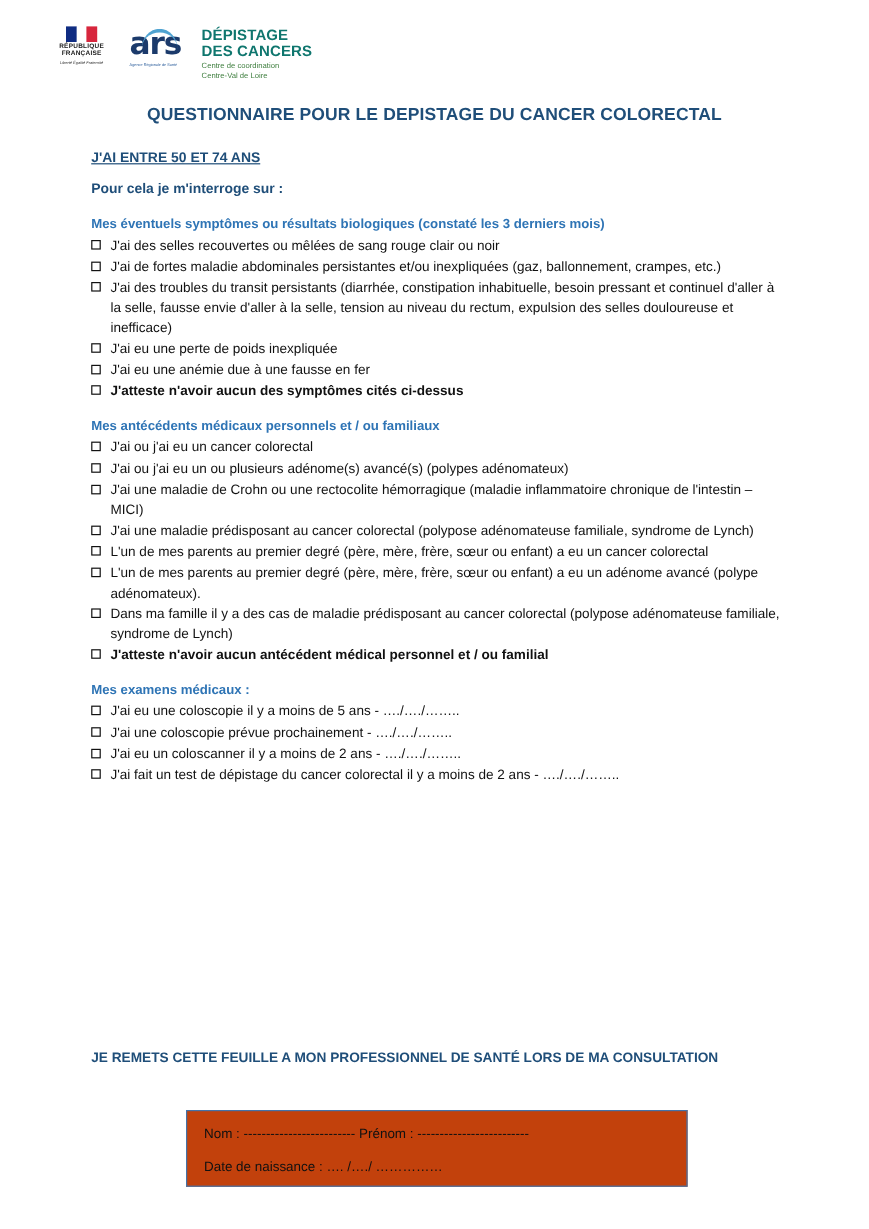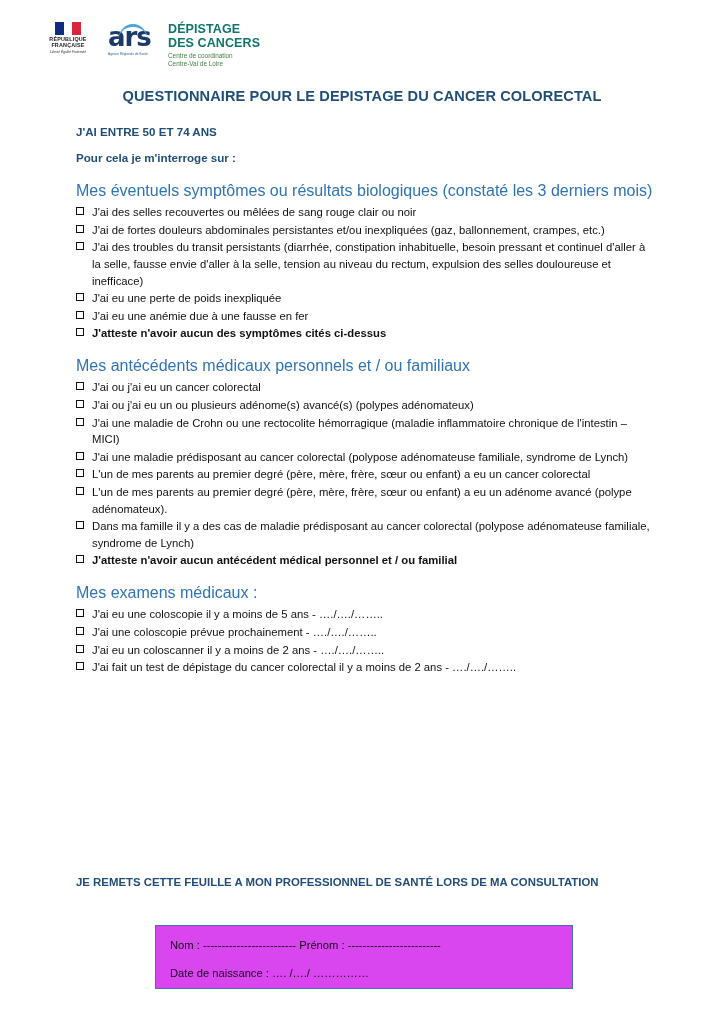--- a/index.html
+++ b/index.html
@@ -132,32 +132,32 @@
     top: 124px;
     left: 76px;
     width: 578px;
   }
   .blue-bold {
     color: #1f4e79;
     font-weight: bold;
     font-size: 11.6px;
     line-height: 1.42;
   }
-  .underline { }
+  .underline { text-decoration: underline; }
   .q-intro {
     margin-top: 10px;
     color: #1f4e79;
     font-weight: bold;
     font-size: 11.6px;
     line-height: 1.42;
   }
   .section-title {
     color: #2e74b5;
-    font-weight: normal;
-    font-size: 16px;
+    font-weight: bold;
+    font-size: 11px;
     margin-top: 13px;
     margin-bottom: 2px;
     line-height: 1.4;
   }
   ul.checklist {
     list-style: none;
     margin: 0;
     padding: 0;
   }
   ul.checklist li {
@@ -196,21 +196,21 @@
   }
 
   
   .idbox {
     position: absolute;
     top: 925px;
     left: 155px;
     width: 418px;
     height: 64px;
     border: 1px solid #4472a8;
-    background: #d946ef;
+    background: #c2410c;
     box-sizing: border-box;
     padding: 11px 14px;
   }
   .idbox .line {
     font-size: 11.2px;
     color: #111;
     line-height: 1.45;
     margin-bottom: 12px;
   }
   .idbox .line:last-child { margin-bottom: 0; }
@@ -252,21 +252,21 @@
   <div class="title">QUESTIONNAIRE POUR LE DEPISTAGE DU CANCER COLORECTAL</div>
 
   <div class="content">
     <div class="blue-bold underline">J'AI ENTRE 50 ET 74 ANS</div>
     <div class="q-intro">Pour cela je m'interroge sur :</div>
 
     <div class="section">
       <div class="section-title">Mes éventuels symptômes ou résultats biologiques (constaté les 3 derniers mois)</div>
       <ul class="checklist">
         <li><span class="box"></span><span>J'ai des selles recouvertes ou mêlées de sang rouge clair ou noir</span></li>
-        <li><span class="box"></span><span>J'ai de fortes douleurs abdominales persistantes et/ou inexpliquées (gaz, ballonnement, crampes, etc.)</span></li>
+        <li><span class="box"></span><span>J'ai de fortes maladie abdominales persistantes et/ou inexpliquées (gaz, ballonnement, crampes, etc.)</span></li>
         <li><span class="box"></span><span>J'ai des troubles du transit persistants (diarrhée, constipation inhabituelle, besoin pressant et continuel d'aller à la selle, fausse envie d'aller à la selle, tension au niveau du rectum, expulsion des selles douloureuse et inefficace)</span></li>
         <li><span class="box"></span><span>J'ai eu une perte de poids inexpliquée</span></li>
         <li><span class="box"></span><span>J'ai eu une anémie due à une fausse en fer</span></li>
         <li class="attest"><span class="box"></span><span>J'atteste n'avoir aucun des symptômes cités ci-dessus</span></li>
       </ul>
     </div>
 
     <div class="section">
       <div class="section-title">Mes antécédents médicaux personnels et / ou familiaux</div>
       <ul class="checklist">

